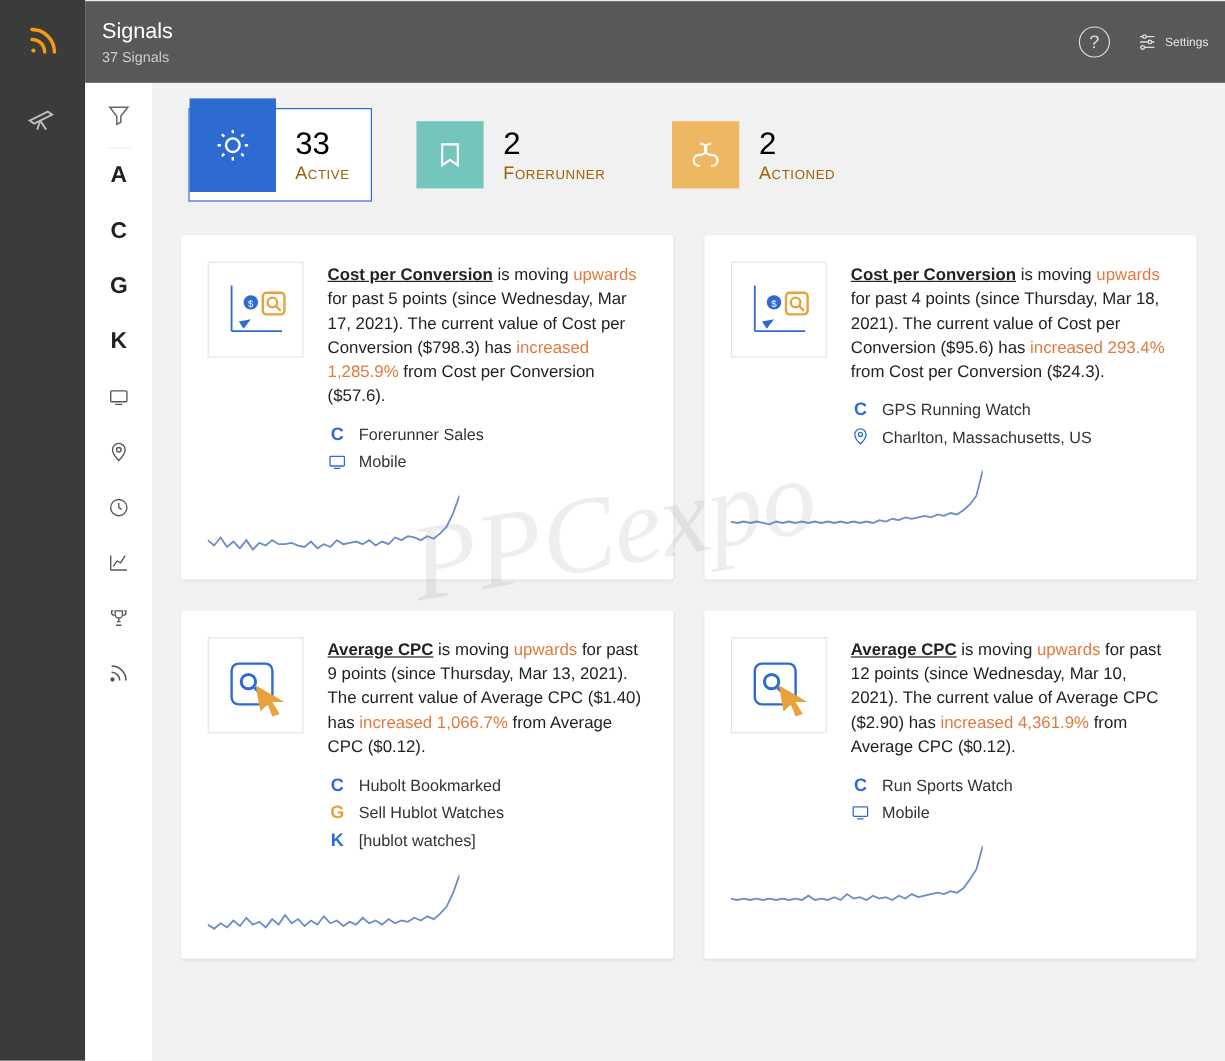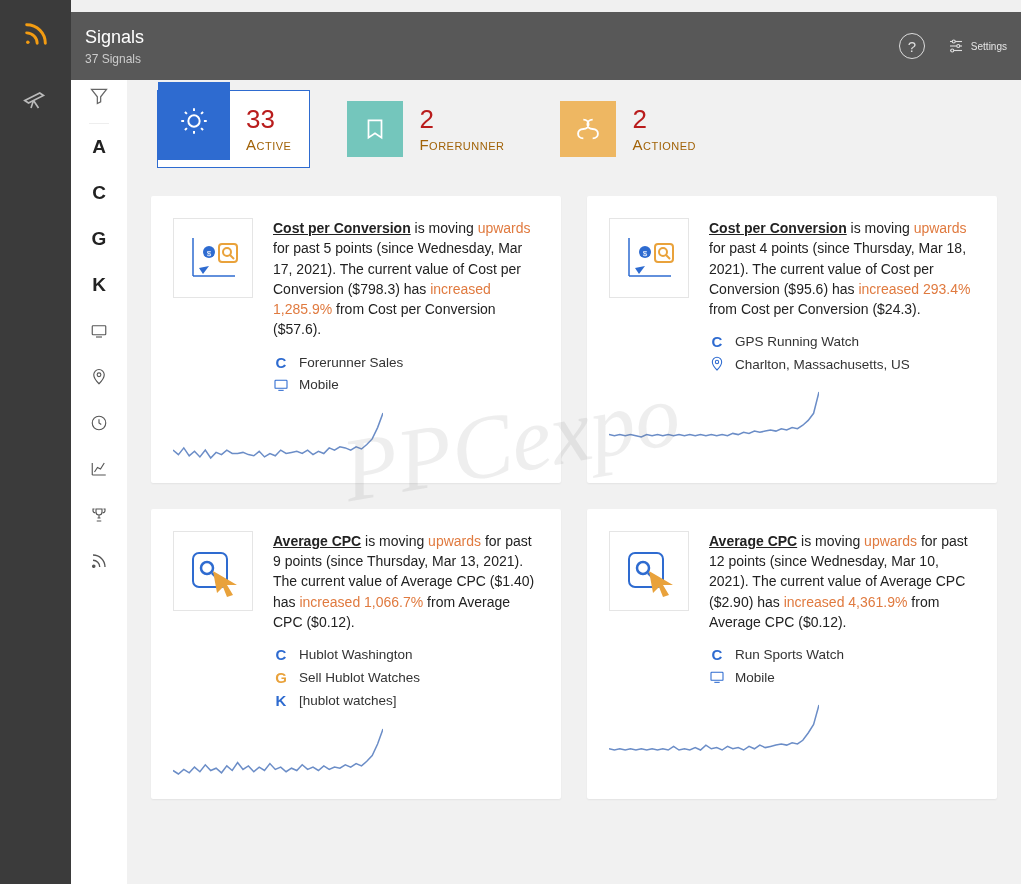--- a/index.html
+++ b/index.html
@@ -8,21 +8,21 @@
 .app { display: flex; height: 100%; }
 
 .narrow-rail {
   width: 71px; background: #3b3b3b; display: flex; flex-direction: column; align-items: center;
 }
 .narrow-rail .logo { height: 68px; display:flex; align-items:center; justify-content:center; }
 .narrow-rail .rail-item { height: 60px; width:100%; display:flex; align-items:center; justify-content:center; cursor:pointer; }
 
 .topbar {
   height: 68px; background: #585858; color: #fff; display: flex; align-items: center; padding: 0 14px; justify-content: space-between;
-  position: absolute; left:71px; right:0; top:12px;
+  position: absolute; left:71px; right:0; top:1px;
 }
 .topbar .title-area .title { font-size: 18px; font-weight: 500; color:#fff; }
 .topbar .title-area .subtitle { font-size: 12px; color:#ccc; margin-top:4px; }
 .topbar .right-area { display:flex; align-items:center; gap:22px; }
 .help-circle { width:26px; height:26px; border:1.5px solid #ddd; border-radius:50%; display:flex; align-items:center; justify-content:center; color:#ddd; font-size:15px; cursor:pointer;}
 .settings-link { display:flex; align-items:center; gap:6px; color:#e5e5e5; font-size:10px; cursor:pointer;}
 
 .side-filter {
   width: 56px; background:#fff; display:flex; flex-direction:column; align-items:center; padding-top:0; margin-top:68px; box-shadow:1px 0 2px rgba(0,0,0,.05);
 }
@@ -36,21 +36,21 @@
 
 .stat-row { display:flex; gap:36px; margin-bottom:28px; padding-left:6px;}
 .stat-card { display:flex; align-items:center; gap:16px; background:#fff; border:1.5px solid transparent; padding:0 18px 0 0; height:78px; cursor:pointer;}
 .stat-card.active-card { border-color:#2E6BD0; }
 .stat-card.plain { background:transparent; }
 .stat-icon { width:56px; height:56px; display:flex; align-items:center; justify-content:center; color:#fff; }
 .stat-card.active-card .stat-icon { background:#2E6BD0; height:78px; width:72px; margin-top:-16px;}
 .stat-card.plain .stat-icon { margin-top:0; }
 .ic-bm { background:#74C6BC; }
 .ic-ac { background:#EEB762; }
-.stat-num { font-size:26px; font-weight:400; color:#b91c1c; line-height:1;}
+.stat-num { font-size:26px; font-weight:400; color:#000000; line-height:1;}
 .stat-label { font-size:15px; color:#a16207; font-variant:small-caps; letter-spacing:.5px; margin-top:4px;}
 
 .cards-grid { display:grid; grid-template-columns: 1fr 1fr; gap:26px;}
 .signal-card { background:#fff; border-radius:2px; padding:22px 24px 12px 22px; box-shadow:0 1px 2px rgba(0,0,0,.06); }
 .sc-top { display:flex; gap:20px; }
 .sc-thumb { width:80px; height:80px; border:1px solid #e5e5e5; display:flex; align-items:center; justify-content:center; flex-shrink:0;}
 .sc-desc { font-size:14px; line-height:1.45; color:#222; }
 .sc-desc .metric { font-weight:700; text-decoration:underline; }
 .sc-desc .upword { color:#E07A3F; }
 .sc-desc .incword { color:#E07A3F; }
@@ -280,21 +280,21 @@
                 <circle cx="24" cy="27" r="6" fill="none" stroke="#2E6BD0" stroke-width="2.5"></circle>
                 <line x1="29" y1="32" x2="34" y2="37" stroke="#2E6BD0" stroke-width="2.5"></line>
                 <path d="M30 30 L54 44 L44 44 L50 54 L44 56 L40 46 L34 52 Z" fill="#E9A23B"></path>
               </svg>
             </div>
             <div style="flex:1">
               <div class="sc-desc"><span class="metric">Average CPC</span><span> is moving </span><span class="upword">upwards</span><span> for past 9 points (since Thursday, Mar 13, 2021). The current value of Average CPC ($1.40) has </span><span class="incword">increased 1,066.7%</span><span> from Average CPC ($0.12).</span></div>
               <div class="sc-meta">
                 <div class="sc-meta-row">
                   <span class="tag-letter tag-C">C</span>
-                  <span>Hublot Washington</span>
+                  <span>Hubolt Bookmarked</span>
                 </div>
                 <div class="sc-meta-row">
                   <span class="tag-letter tag-G">G</span>
                   <span>Sell Hublot Watches</span>
                 </div>
                 <div class="sc-meta-row">
                   <span class="tag-letter tag-K">K</span>
                   <span>[hublot watches]</span>
                 </div>
               </div>

